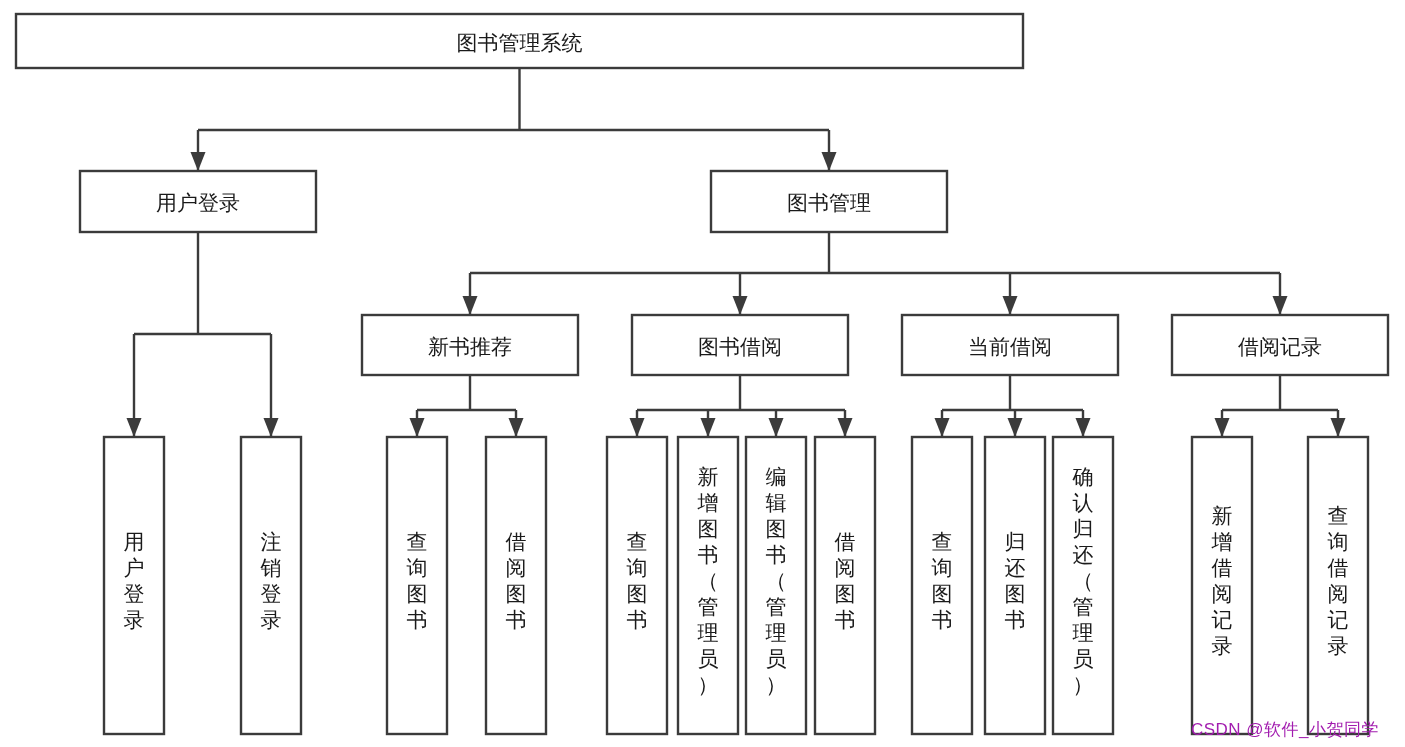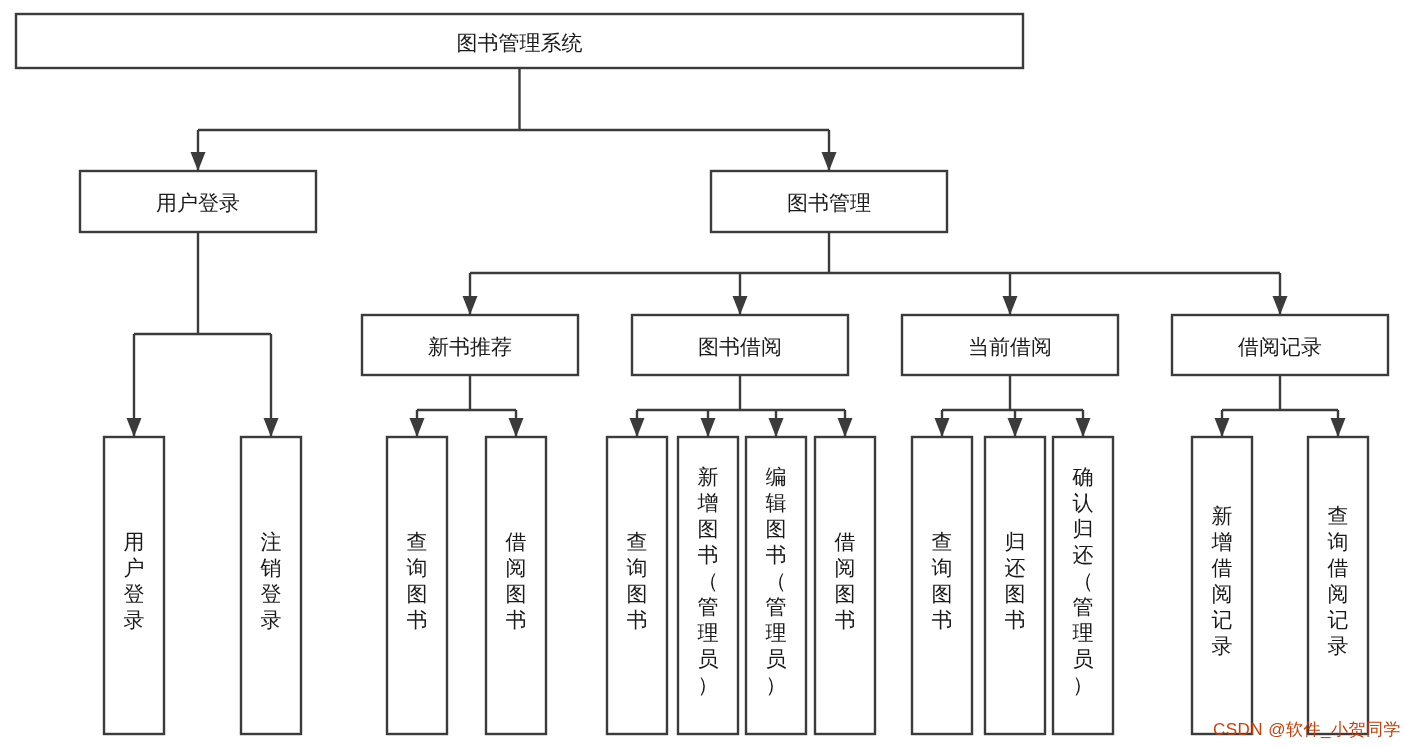--- a/index.html
+++ b/index.html
@@ -50,25 +50,25 @@
     dominant-baseline: central;
   }
   .node-label-vertical {
     font-family: "Liberation Sans", "DejaVu Sans", sans-serif;
     fill: #1a1a1a;
     font-size: 21px;
     text-anchor: middle;
   }
   .watermark {
     position: absolute;
-    right: 4px;
+    right: 26px;
     bottom: 6px;
     font-family: "Liberation Sans", "DejaVu Sans", sans-serif;
     font-size: 17px;
-    color: #c2410c;
+    color: #a21caf;
     white-space: nowrap;
     letter-spacing: 0.5px;
     user-select: none;
   }
 </style>
 </head>
 <body>
 
 <div id="diagram-root">
 

